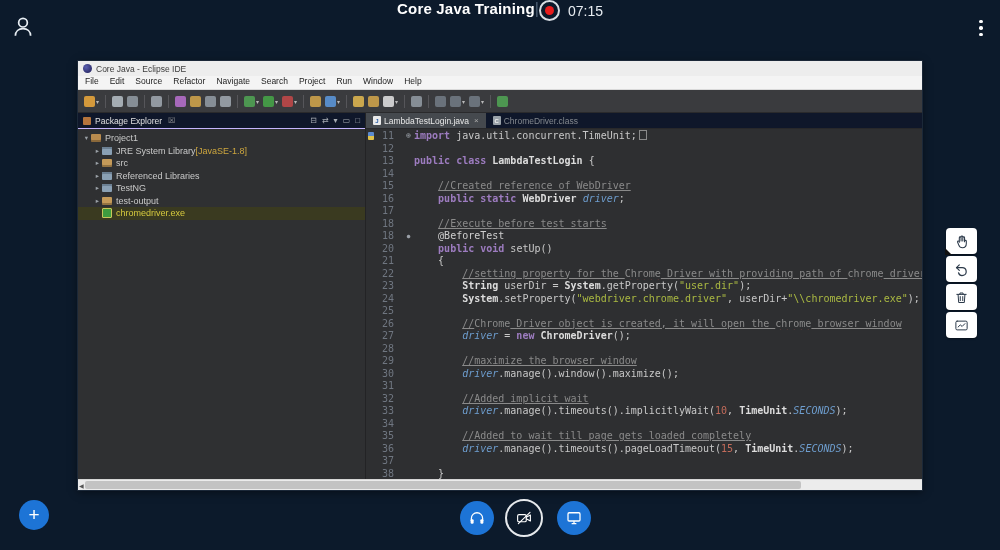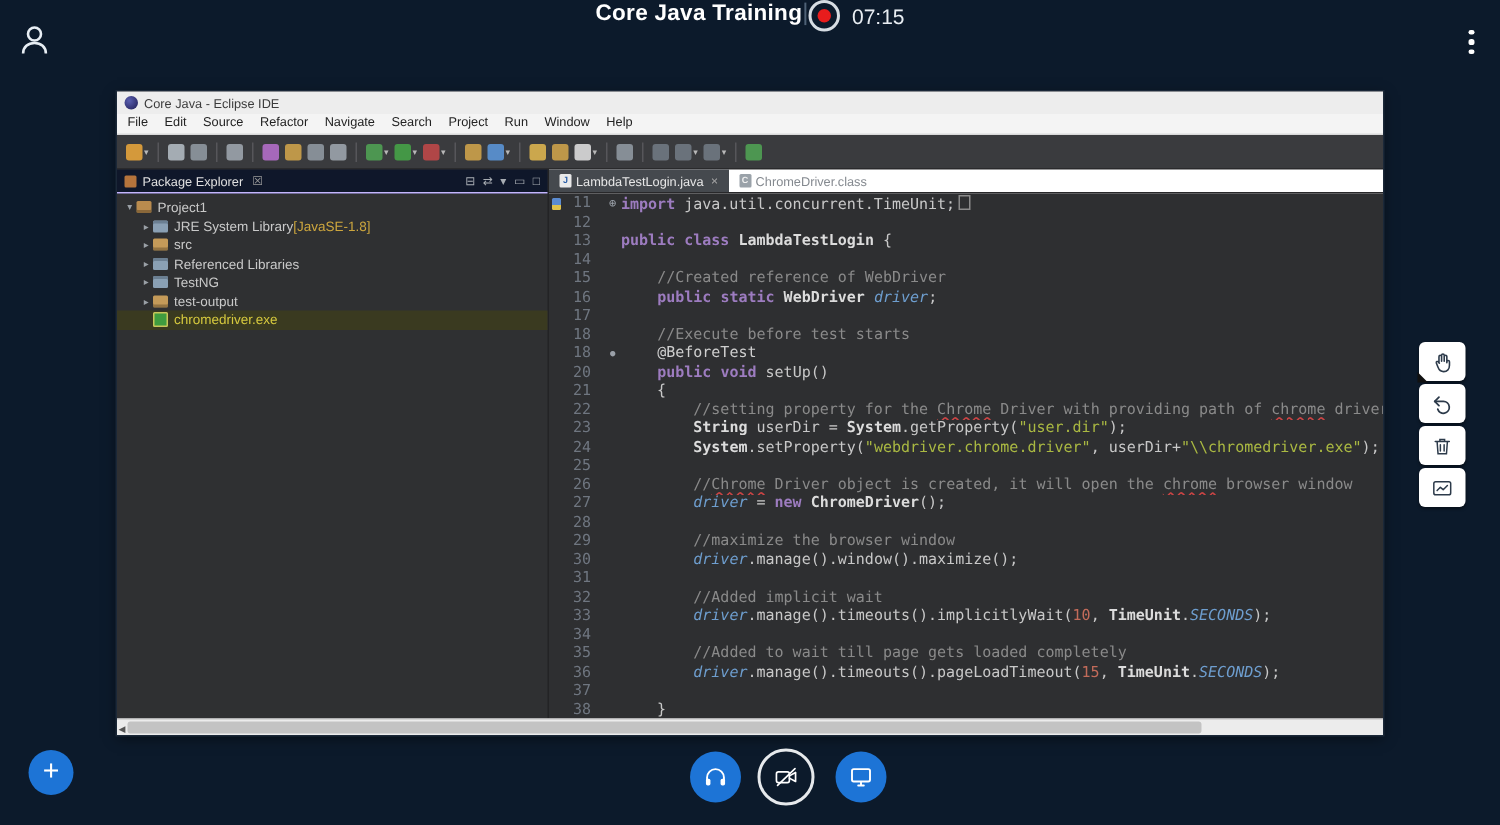--- a/index.html
+++ b/index.html
@@ -44,38 +44,38 @@
   .trow.sel{color:#d6c93e;background:#3a3a20;}
   .texp{width:9px;flex:none;text-align:center;font-size:6.5px;color:#9aa0a6;}
   .tico{width:10px;height:8px;border-radius:1px;flex:none;margin-right:4px;}
   .tico.project{background:#b98b4e;box-shadow:inset 0 -2px 0 rgba(0,0,0,.25);}
   .tico.folder{background:#c49a59;box-shadow:inset 0 -2px 0 rgba(0,0,0,.25);}
   .tico.library{background:#8aa0b4;box-shadow:inset 0 2px 0 #6b7f92;}
   .tico.exe{background:#3f9c3f;border:1px solid #c7c75a;width:8px;height:8px;}
   .tdeco{color:#cda63e;}
   
   .editor{flex:1;display:flex;flex-direction:column;min-width:0;background:#2e2f31;}
-  .tabbar{height:15px;background:#ffffff;border-bottom:1px solid #28282a;display:flex;align-items:stretch;flex:none;}
+  .tabbar{height:15px;background:#0f172a;border-bottom:1px solid #28282a;display:flex;align-items:stretch;flex:none;}
   .tab{display:flex;align-items:center;gap:3px;padding:0 7px;font-size:8.5px;color:#84898f;cursor:pointer;}
   .tab.active{background:#45494e;color:#e8e8e8;}
   .ficon{width:8px;height:9px;border-radius:1px;font-size:6px;font-weight:bold;display:flex;align-items:center;justify-content:center;flex:none;}
   .ficon.java-file{background:#e9e9e9;color:#2c5fa8;}
   .ficon.class-file{background:#9aa2a9;color:#f0f0f0;}
   .tab-x{font-size:8px;color:#aaa;margin-left:2px;}
   .code{flex:1;overflow:hidden;font-family:"DejaVu Sans Mono",monospace;font-size:10px;line-height:12.5px;padding-top:1px;}
   .cl{display:flex;height:12.5px;white-space:pre;}
   .ann{width:10px;flex:none;display:flex;align-items:center;justify-content:center;}
   .anni{width:6px;height:8px;background:linear-gradient(#5b8bd0 55%,#e0c24a 55%);border-radius:1px;}
   .ln{width:24px;flex:none;text-align:center;color:#6f7680;padding-right:3px;}
   .fold{width:11px;flex:none;text-align:center;color:#9aa0a8;}
   .fold.plus{font-size:8px;} .fold.circ{font-size:6px;}
   .ct{flex:1;overflow:hidden;}
   .tk-p{color:#c8c8c8;} 
   .tk-k{color:#9d7cc0;font-weight:bold;}
-  .tk-c{color:#8a8a8a;}
+  .tk-c{color:#8a8a8a;text-decoration:underline;}
   .tk-cs{color:#8a8a8a;text-decoration:underline wavy #cc4444 1px;text-underline-offset:2px;}
   .tk-s{color:#aab942;}
   .tk-t{color:#dcdcdc;font-weight:bold;}
   .tk-f{color:#6e9ecf;font-style:italic;}
   .tk-n2{color:#c26b5a;}
   .tk-a{color:#cfcfcf;}
   .tk-bx{display:inline-block;width:6px;height:8px;border:1px solid #8a8a8a;margin-left:2px;vertical-align:-1px;}
   
   .hscroll{height:10px;background:#ececec;position:relative;flex:none;border-top:1px solid #d5d5d5;}
   .hthumb{position:absolute;left:7px;top:1px;height:8px;width:716px;background:#c3c3c3;border-radius:2px;cursor:pointer;}

